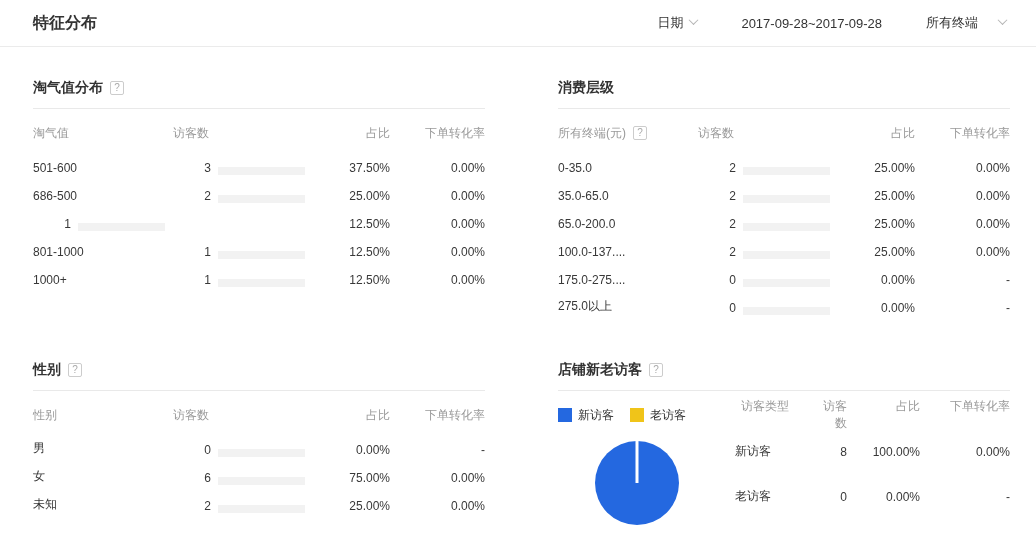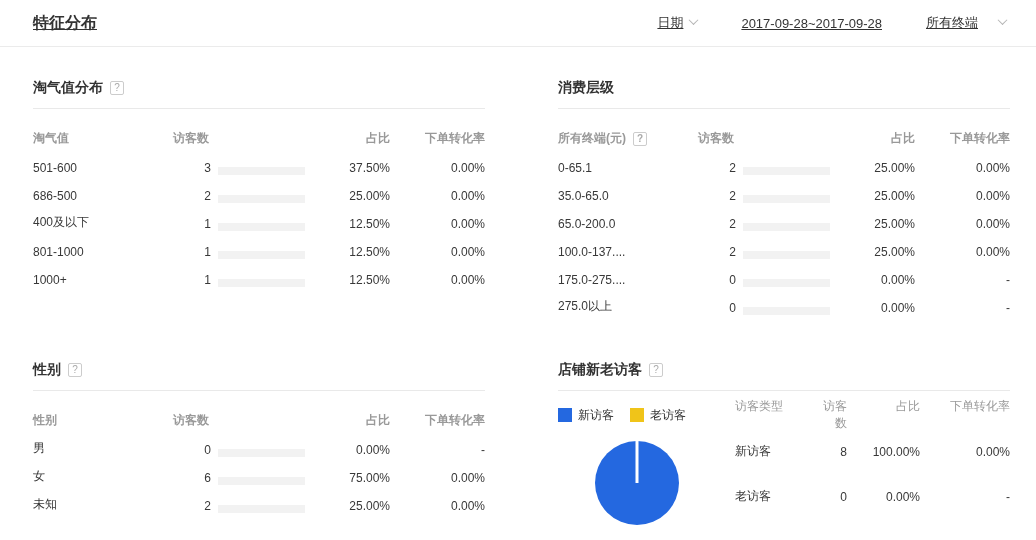--- a/index.html
+++ b/index.html
@@ -1,53 +1,53 @@
 <!DOCTYPE html>
 <html><head>
 <meta charset="utf-8">
 <style>
   * { margin:0; padding:0; box-sizing:border-box; }
   html,body { width:1036px; height:540px; background:#fff; overflow:hidden;
     font-family:"Liberation Sans","DejaVu Sans",sans-serif; color:#333; }
 
   
   .topbar { height:47px; display:flex; align-items:center; padding:0 30px 0 33px;
-    border-bottom:1px solid #ebebeb;text-decoration:underline; }
+    border-bottom:1px solid #ebebeb; }
   .page-title { font-size:16px; font-weight:bold; color:#333; }
   .filters { margin-left:auto; display:flex; align-items:center; gap:44px; font-size:13px; color:#333; }
   .filter { display:flex; align-items:center; gap:7px; cursor:pointer; }
   .chev { display:inline-block; width:7px; height:7px; border-right:1px solid #b5b5b5;
     border-bottom:1px solid #b5b5b5; transform:rotate(45deg) translate(-1px,-1px); margin-top:-3px; }
   .filter-wide .chev { margin-left:14px; }
 
   
   .panels { display:grid; grid-template-columns:452px 452px; column-gap:73px;
     row-gap:46px; padding:32px 0 0 33px; }
 
   .panel-title-row { display:flex; align-items:center; padding-bottom:11px; border-bottom:1px solid #e9e9e9; }
   .panel-title { font-size:14px; font-weight:bold; color:#333; }
   .help { display:inline-block; width:14px; height:14px; line-height:12px; text-align:center;
     border:1px solid #ccc; border-radius:2px; color:#aaa; font-size:10px; margin-left:7px; cursor:pointer; }
 
   
-  .thead { display:flex; align-items:flex-end; height:28px; margin-top:10px; color:#999; font-size:12px;font-weight:bold; }
+  .thead { display:flex; align-items:center; height:28px; margin-top:10px; color:#999; font-size:12px; }
   .trow { display:flex; align-items:flex-end; height:28px; font-size:12px; color:#383838; }
   .c-label { flex:0 0 140px; display:flex; align-items:center; }
   .c-num { flex:0 0 38px; text-align:right; }
   .bar-track { flex:0 0 87px; height:8px; background:#f2f2f2; margin-left:7px; }
   .bar-fill { height:8px; background:#2468e0; }
   .c-share { margin-left:auto; width:80px; text-align:right; }
   .c-conv { width:95px; text-align:right; }
 
   
   .vt-head { display:flex; align-items:center; height:28px; margin-top:10px; font-size:12px; }
   .legend { flex:0 0 177px; display:flex; align-items:center; }
   .legend-item { display:flex; align-items:center; margin-right:16px; color:#333; }
   .legend-swatch { width:14px; height:14px; margin-right:6px; display:inline-block; }
-  .vt-cols { flex:1; display:grid; grid-template-columns:80px 1fr 73px 90px; color:#999; }
+  .vt-cols { flex:1; display:grid; grid-template-columns:80px 1fr 73px 90px; color:#999;margin-left:6px; }
   .vt-cols span:nth-child(n+2) { text-align:right; }
   .vt-body { display:flex; }
   .pie-wrap { flex:0 0 177px; position:relative; }
   .pie { width:84px; height:84px; border-radius:50%; background:#2468e0; margin:12px 0 0 37px; position:relative; }
   .pie-line { position:absolute; left:50%; top:0; width:3px; height:42px; background:#fff; transform:translateX(-50%); }
   .vt-rows { flex:1; }
   .vt-row { display:grid; grid-template-columns:80px 1fr 73px 90px; align-items:center; height:45px; font-size:12px; color:#383838; }
   .vt-row span:nth-child(n+2) { text-align:right; }
 </style>
 </head>
@@ -91,21 +91,20 @@
       <span class="c-conv">0.00%</span>
     </div>
     <div class="trow">
       <span class="c-label">686-500</span>
       <span class="c-num">2</span>
       <span class="bar-track"><span class="bar-fill" style="width: 66.7%;"></span></span>
       <span class="c-share">25.00%</span>
       <span class="c-conv">0.00%</span>
     </div>
     <div class="trow">
-      <span class="c-label">400及以下</span>
       <span class="c-num">1</span>
       <span class="bar-track"><span class="bar-fill" style="width: 33.3%;"></span></span>
       <span class="c-share">12.50%</span>
       <span class="c-conv">0.00%</span>
     </div>
     <div class="trow">
       <span class="c-label">801-1000</span>
       <span class="c-num">1</span>
       <span class="bar-track"><span class="bar-fill" style="width: 33.3%;"></span></span>
       <span class="c-share">12.50%</span>
@@ -127,21 +126,21 @@
     <div class="thead">
       <span class="c-label">
         <span>所有终端(元)</span>
         <span class="help">?</span>
       </span>
       <span class="c-num-h">访客数</span>
       <span class="c-share">占比</span>
       <span class="c-conv">下单转化率</span>
     </div>
     <div class="trow">
-      <span class="c-label">0-65.1</span>
+      <span class="c-label">0-35.0</span>
       <span class="c-num">2</span>
       <span class="bar-track"><span class="bar-fill" style="width: 100%;"></span></span>
       <span class="c-share">25.00%</span>
       <span class="c-conv">0.00%</span>
     </div>
     <div class="trow">
       <span class="c-label">35.0-65.0</span>
       <span class="c-num">2</span>
       <span class="bar-track"><span class="bar-fill" style="width: 100%;"></span></span>
       <span class="c-share">25.00%</span>

